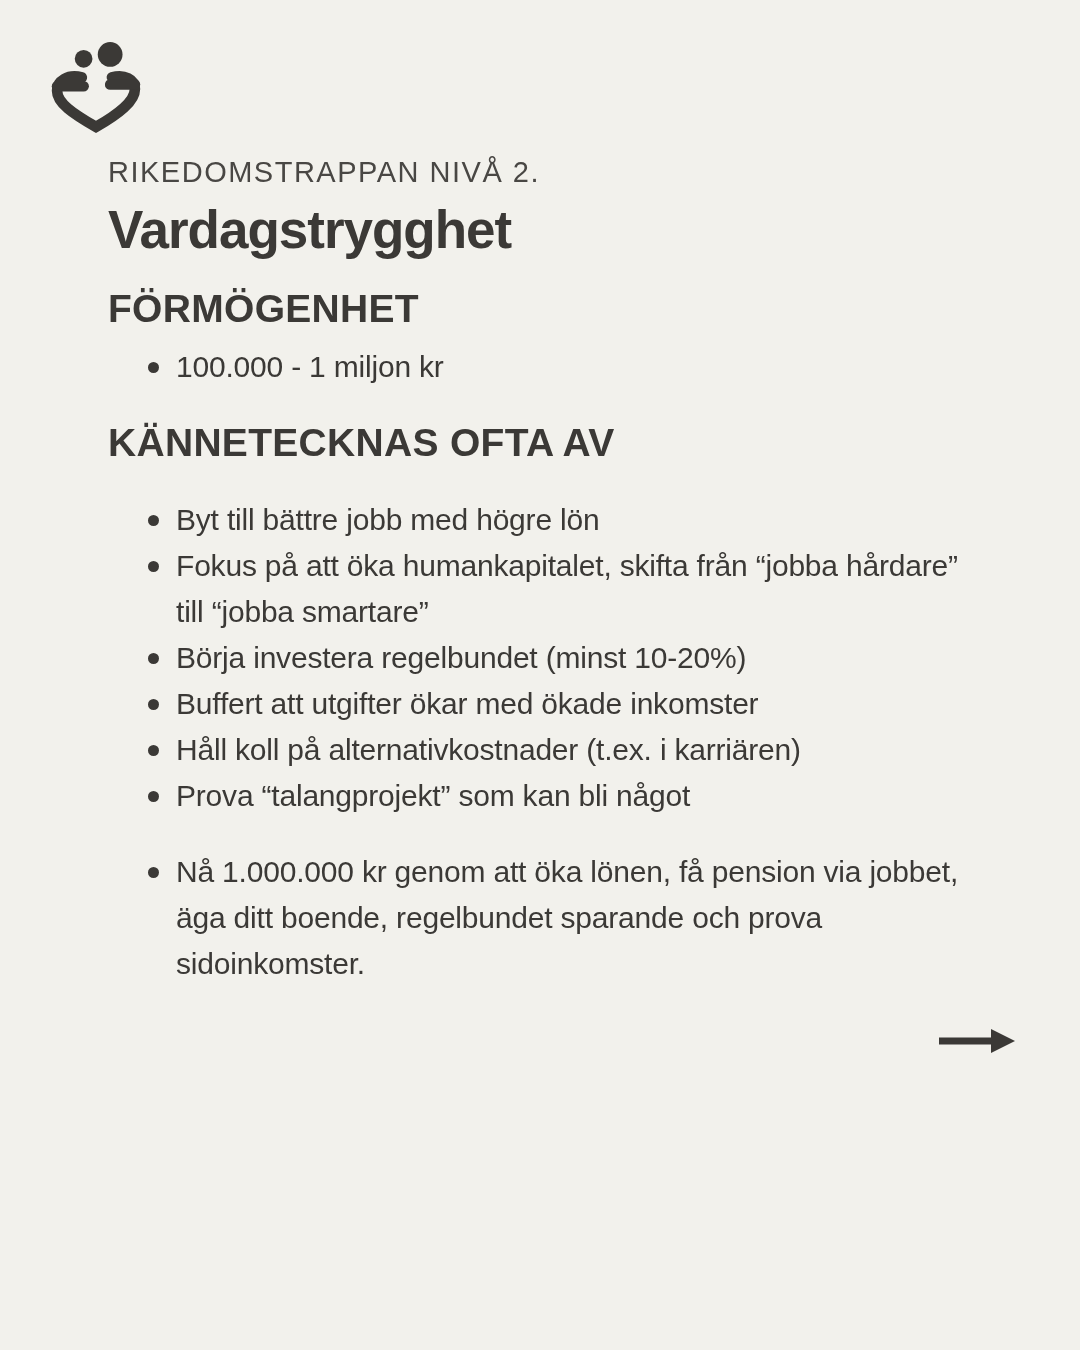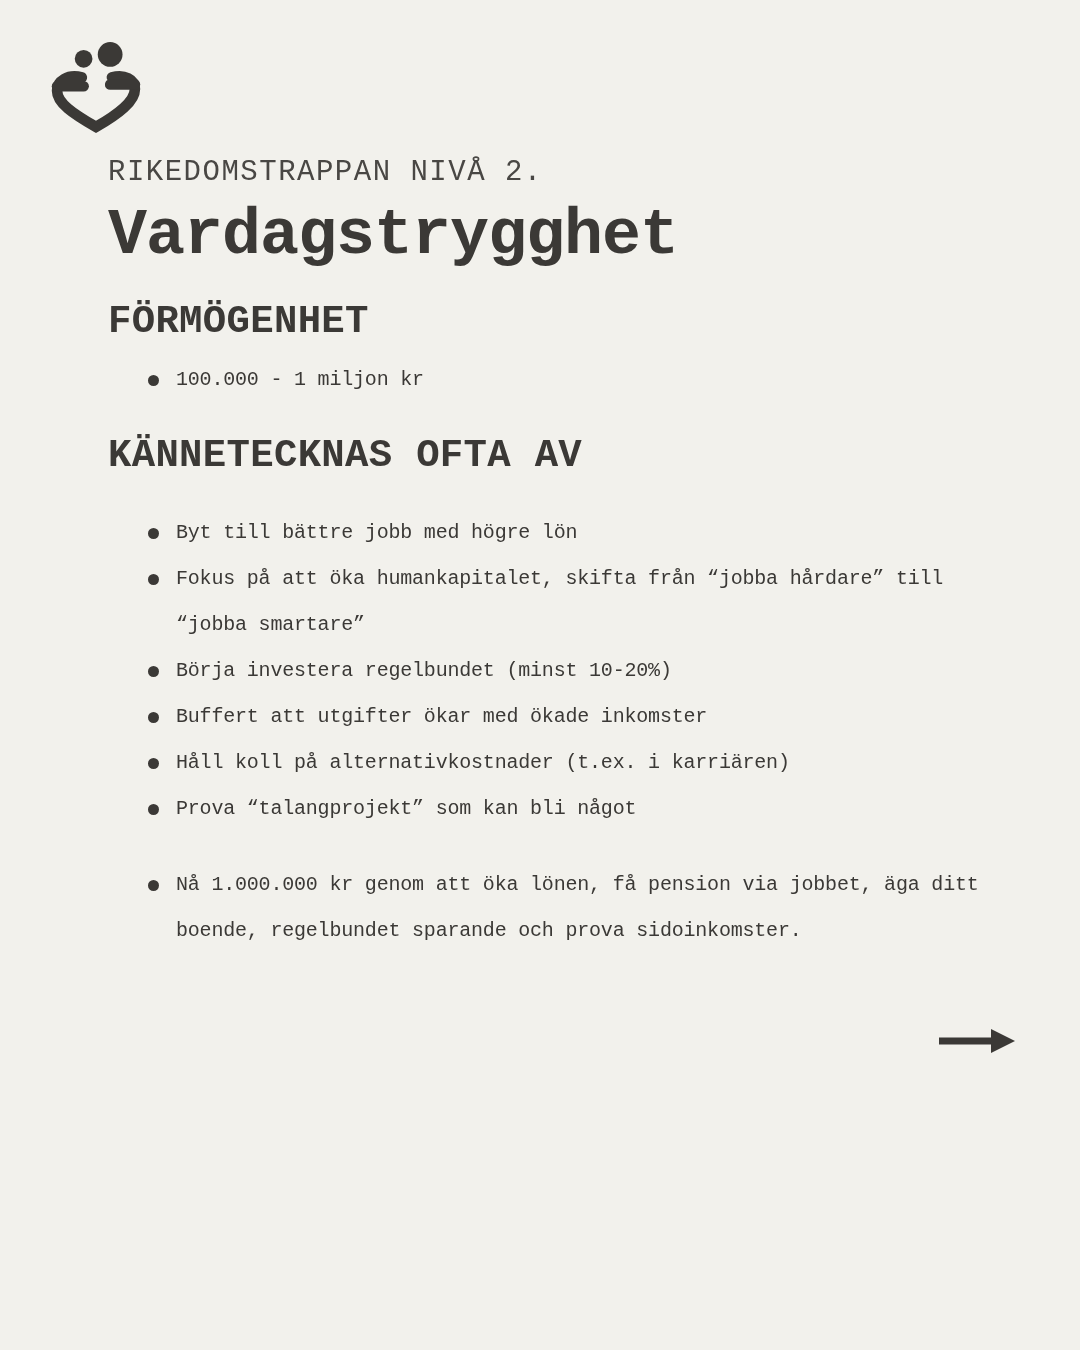--- a/index.html
+++ b/index.html
@@ -11,62 +11,61 @@
   body{
     background:var(--bg);
     color:var(--ink);
     font-family:"Liberation Sans", sans-serif;
     overflow:hidden;
     position:relative;
   }
   .canvas{
     width:1080px;height:1104px;
     position:relative;
-    font-family:Liberation Mono, monospace;
   }
   .logo{
     position:absolute;
     left:50px;top:40px;
     width:92px;height:96px;
   }
   .content{
     position:absolute;
     left:108px;top:156px;
     width:912px;
   }
   .overline{
     font-size:29px;
     letter-spacing:1.5px;
     font-weight:400;
     color:var(--ink);
     opacity:.92;
   }
   .title{
-    font-size:65px;
+    font-size:53px;
     font-weight:800;
     letter-spacing:-1px;
     margin-top:10px;
     margin-bottom:26px;
     color:var(--ink);
   }
   .section{margin-bottom:30px;}
   .section-heading{
     font-size:39px;
     font-weight:800;
     letter-spacing:.3px;
     line-height:1.2;
     margin-bottom:11px;
   }
   .bullets{
     list-style:none;
     padding-left:40px;
   }
   .bullet{
     position:relative;
-    font-size:20px;
+    font-size:30px;
     line-height:46px;
     letter-spacing:-0.2px;
     padding-left:28px;
     max-width:840px;
   }
   .bullet::before{
     content:"";
     position:absolute;
     left:0;top:18px;
     width:11px;height:11px;

